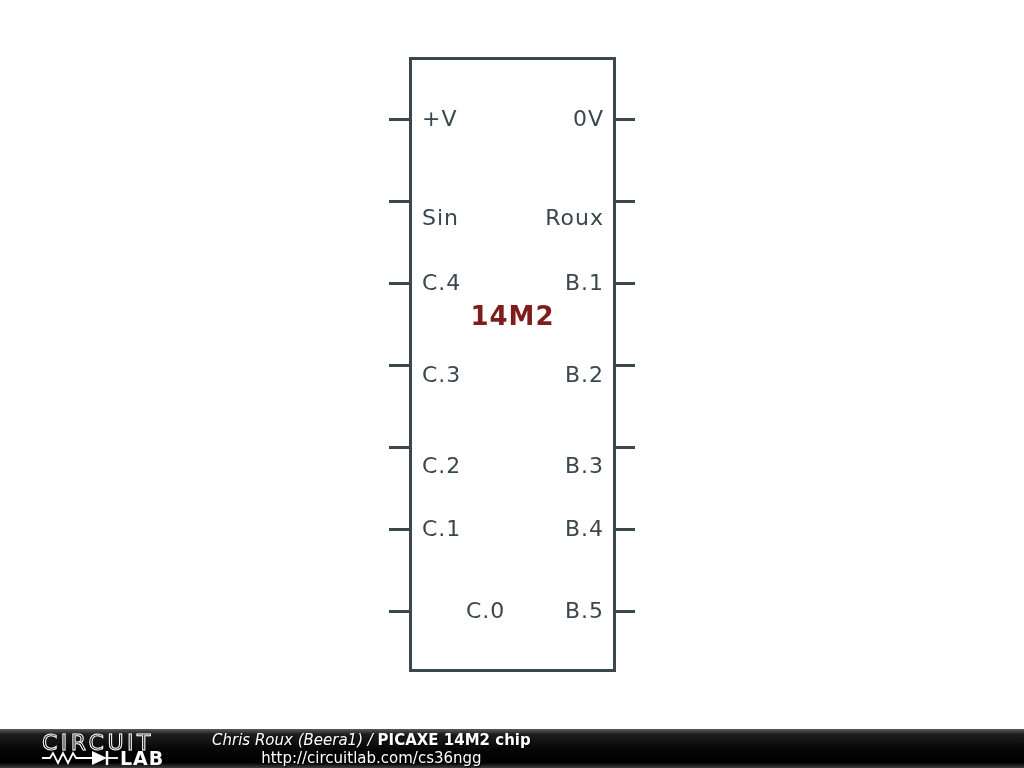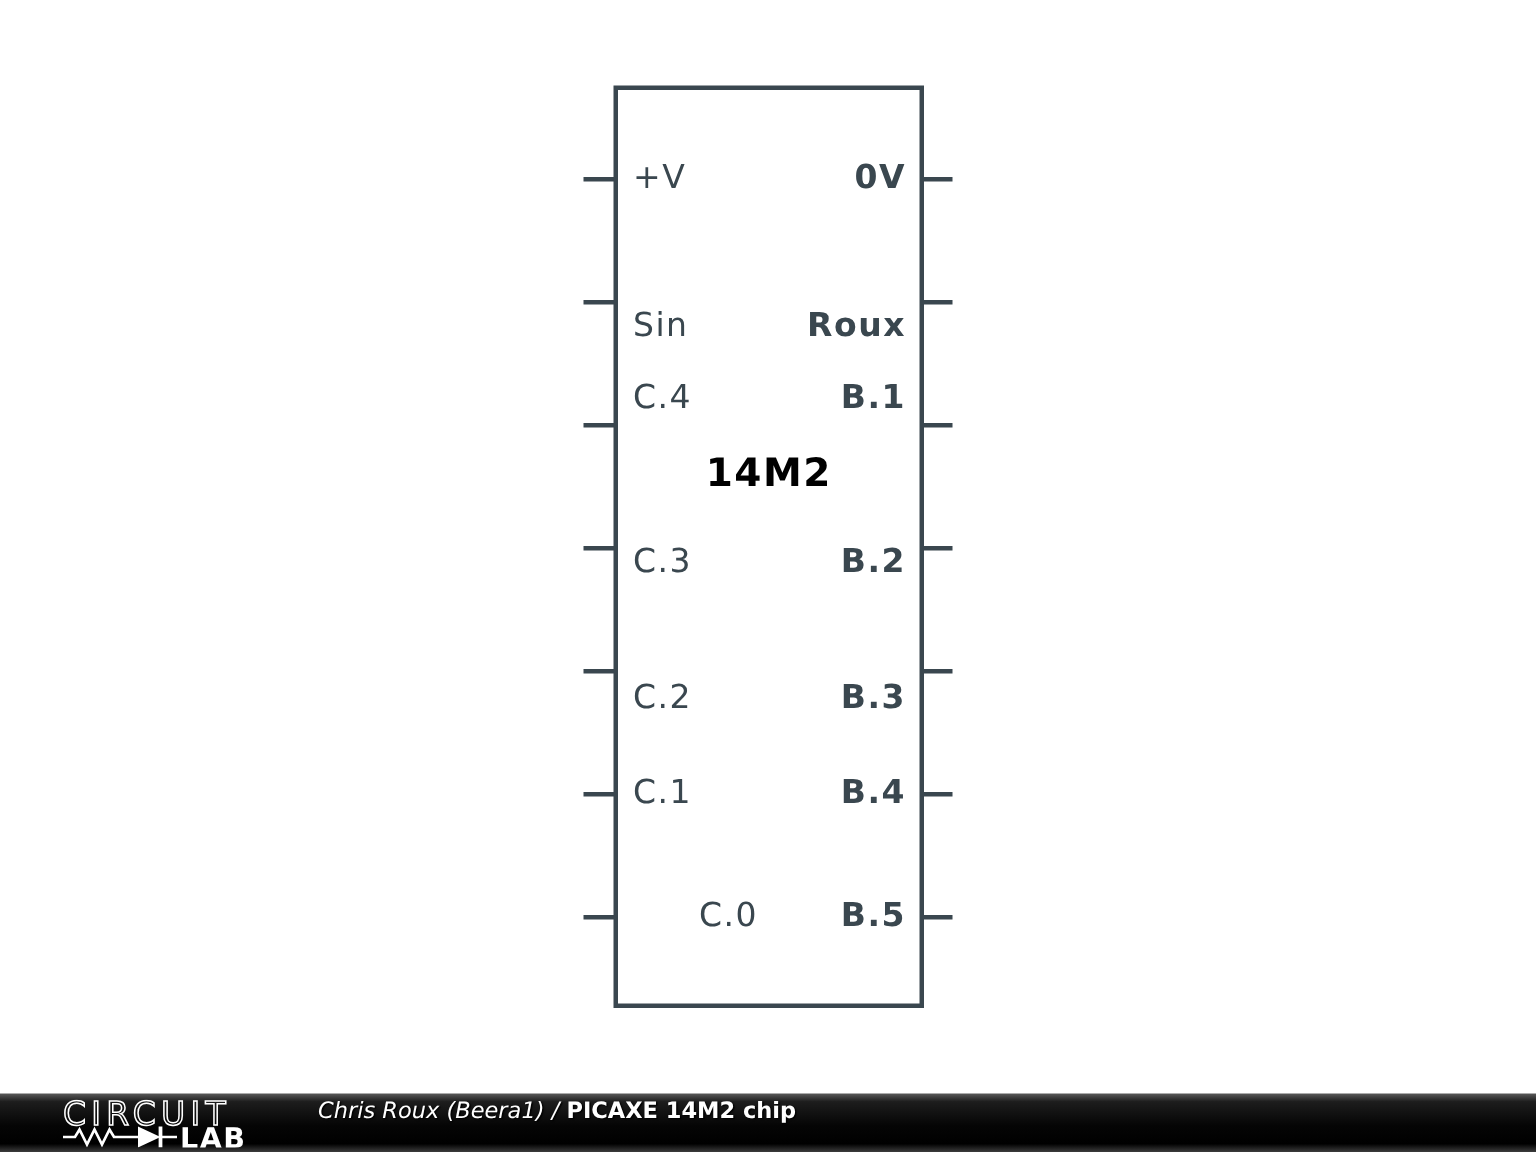--- a/index.html
+++ b/index.html
@@ -29,37 +29,37 @@
   }
   .chip-name {
     position: absolute;
     left: 0;
     top: 240px;
     width: 100%;
     text-align: center;
     font-size: 26px;
     font-weight: bold;
     letter-spacing: 1px;
-    color: #000000;
+    color: #7f1d1d;
     line-height: 32px;
   }
   .pin-label {
     position: absolute;
     height: 28px;
     line-height: 28px;
     font-size: 22px;
     letter-spacing: 1px;
     color: #3a474f;
     white-space: nowrap;
   }
   .pin-label.left  { left: 10px; text-align: left; }
-  .pin-label.right { right: 9px; text-align: left; font-weight: bold; }
+  .pin-label.right { right: 9px; text-align: left; }
   .row-0 { top: 45px; }
   .row-1 { top: 144px; }
-  .row-2 { top: 192px; }
+  .row-2 { top: 209px; }
   .row-3 { top: 301px; }
   .row-4 { top: 392px; }
   .row-5 { top: 455px; }
   .row-6 { top: 537px; margin-left: 44px; }
 
   .pin {
     position: absolute;
     width: 21px;
     height: 3px;
     background: #3a474f;
@@ -154,16 +154,17 @@
       <g>
         <polygon points="52,18 52,32 67,25" fill="#ffffff"></polygon>
         <line x1="67" y1="18" x2="67" y2="32" stroke="#ffffff" stroke-width="2.5"></line>
         <line x1="67" y1="25" x2="78" y2="25" stroke="#ffffff" stroke-width="1.8"></line>
       </g>
       <text x="80" y="32" font-size="19" font-weight="bold" letter-spacing="1" font-family="DejaVu Sans, sans-serif" fill="#ffffff">LAB</text>
     </svg>
 
     <div class="attribution">
       <div><span class="author">Chris Roux (Beera1) / </span><span class="title">PICAXE 14M2 chip</span></div>
+      <div>http://circuitlab.com/cs36ngg</div>
     </div>
   </div>
 
 </div>
 
 </body></html>

